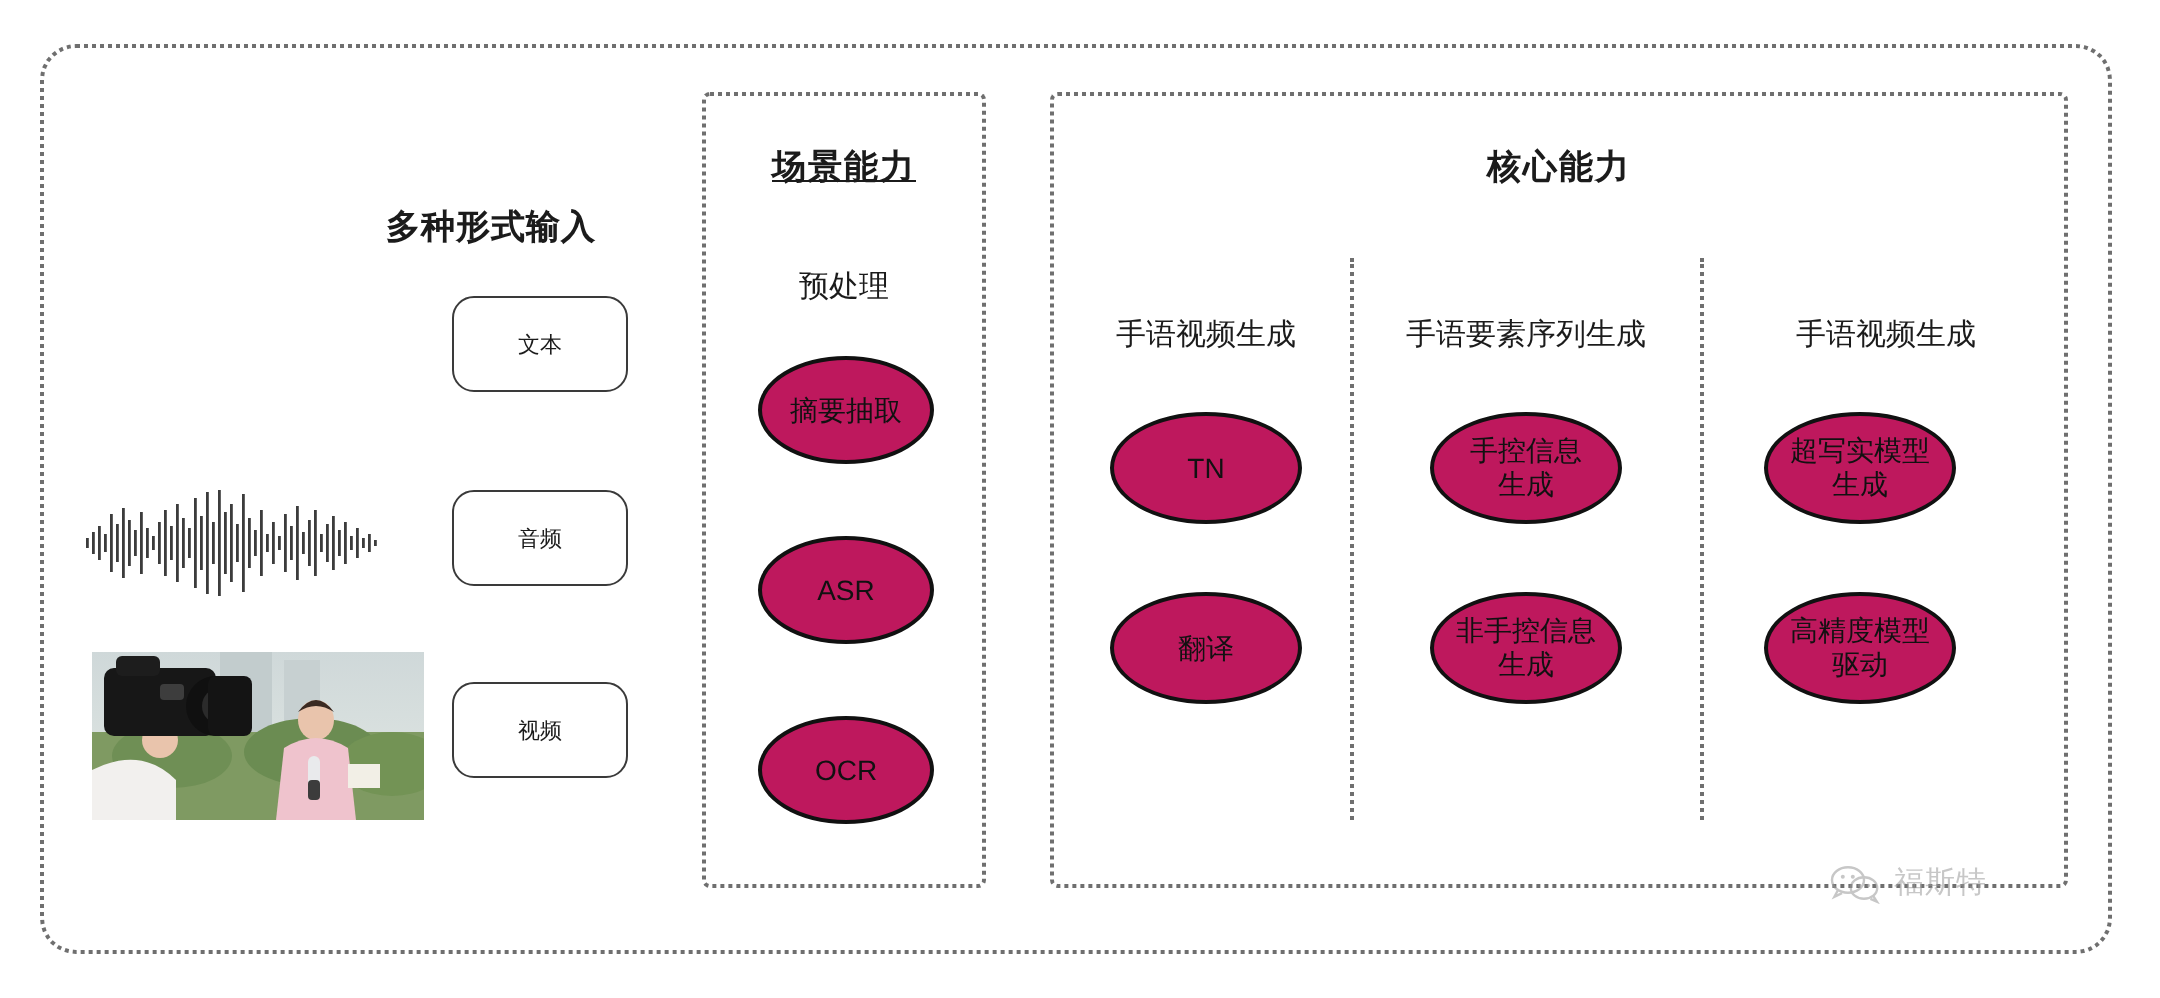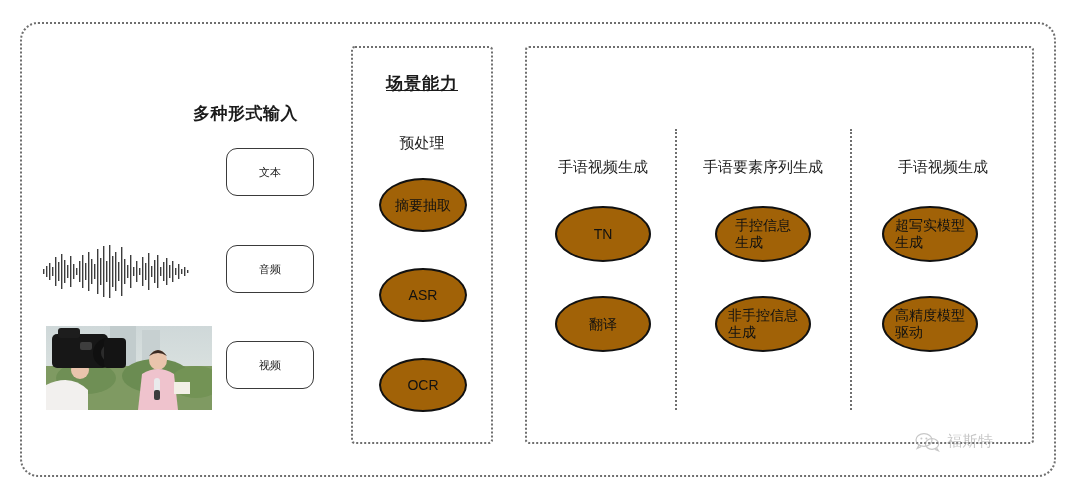--- a/index.html
+++ b/index.html
@@ -100,22 +100,23 @@
   .divider-1{left:148px;}
   .divider-2{left:323px;}
 
   
   .ellipse{
     position:absolute;
     border:2.4px solid #111;
     border-radius:50%;
     box-sizing:border-box;
     display:flex;align-items:center;justify-content:center;
+    text-align:center;
     font-size:14px;line-height:1.18;
-    color:#111;background:#a16207;
+    color:#111;background:#be185d;
   }
   .ell-sm{width:88px;height:54px;font-size:14px;}
   .ell-md{width:96px;height:56px;font-size:14px;}
 
   
   .watermark{
     position:absolute;left:915px;top:432px;
     display:flex;align-items:flex-start;gap:6px;
     opacity:.55;
   }
@@ -247,20 +248,21 @@
     </div>
     <div class="ellipse ell-sm" style="left:26px;top:220px;">
       <span>ASR</span>
     </div>
     <div class="ellipse ell-sm" style="left:26px;top:310px;">
       <span>OCR</span>
     </div>
   </div>
 
   <div class="panel panel-core">
+    <div class="panel-title">核心能力</div>
 
     <div class="divider divider-1"></div>
     <div class="divider divider-2"></div>
 
     <div class="col-label" style="left:8px;width:136px;top:110px;">手语视频生成</div>
     <div class="ellipse ell-md" style="left:28px;top:158px;">
       <span>TN</span>
     </div>
     <div class="ellipse ell-md" style="left:28px;top:248px;">
       <span>翻译</span>

